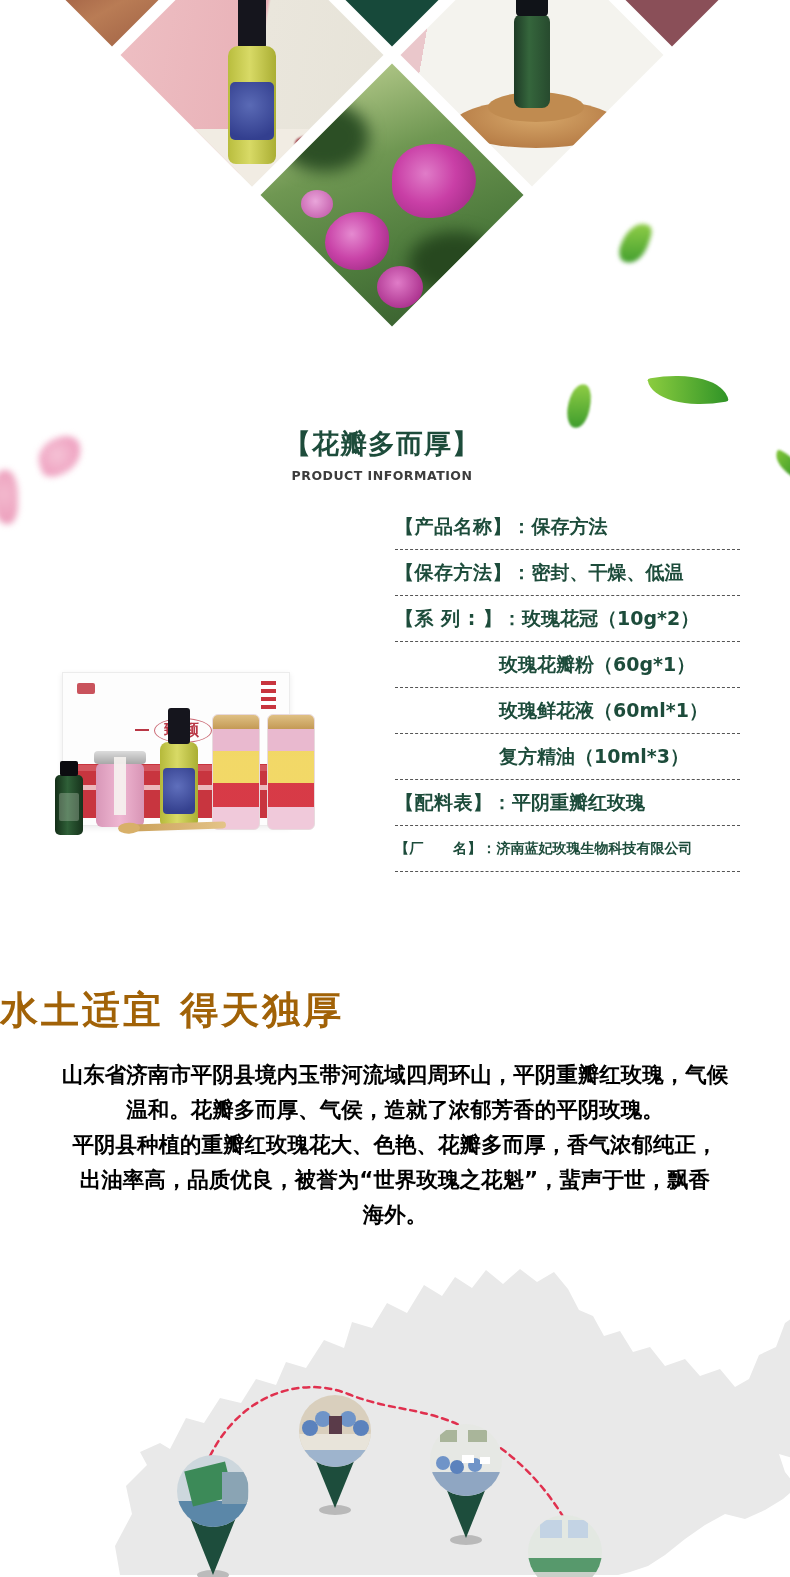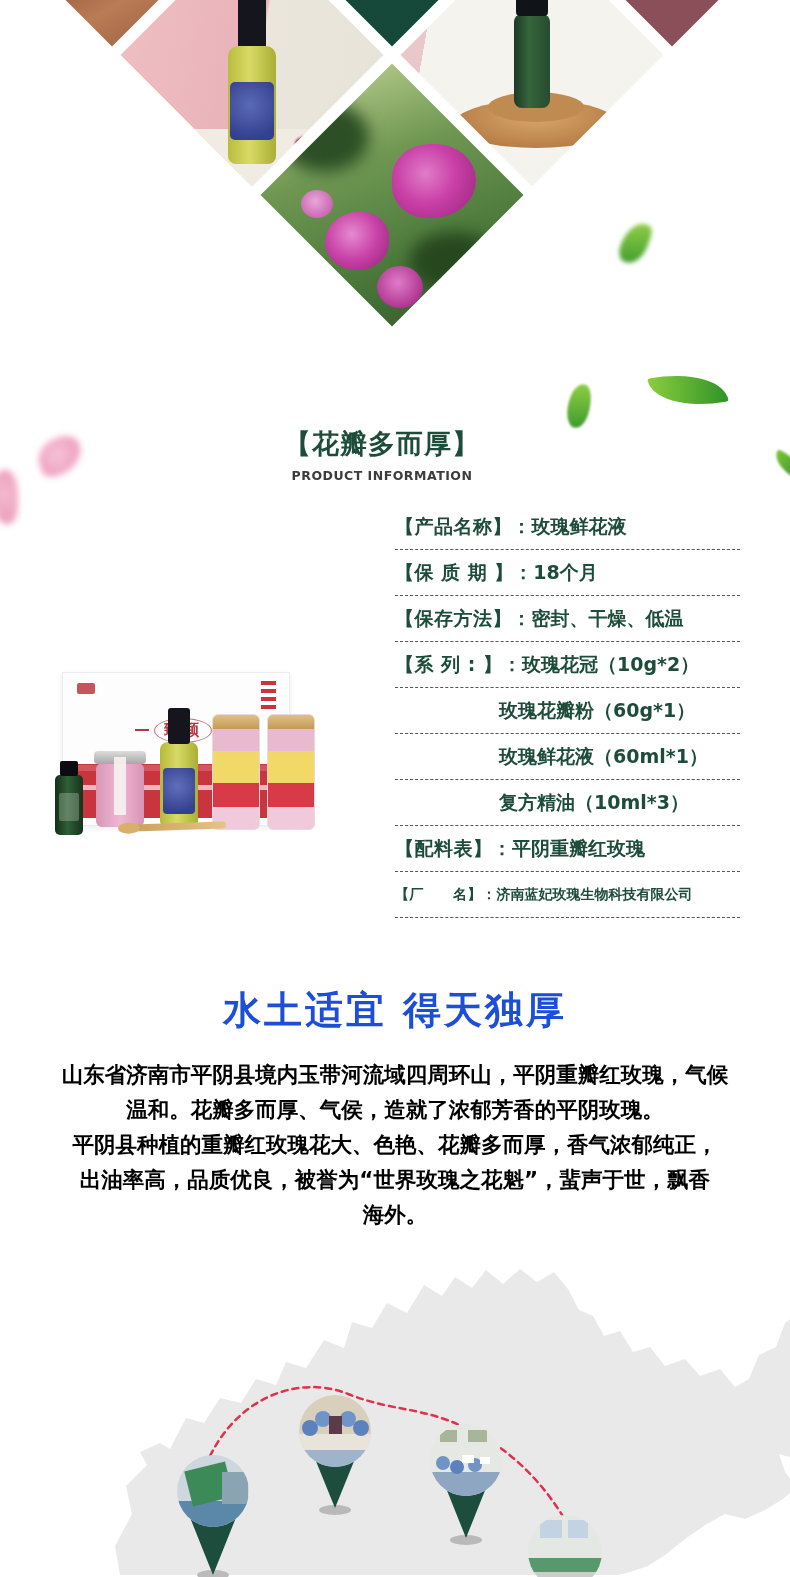--- a/index.html
+++ b/index.html
@@ -115,22 +115,22 @@
   .p-can::before{content:"";position:absolute;left:-2px;top:0;width:50px;height:14px;border-radius:3px;
                  background:linear-gradient(#dfc084,#c49a55);}
   .p-can::after{content:"";position:absolute;left:0;top:36px;width:100%;height:56px;
                 background:linear-gradient(#f2d961 0 58%,#d6333f 58% 100%);opacity:.95;}
   .p-can.c1{left:160px;} .p-can.c2{left:215px;}
   .p-spoon{left:78px;top:173px;width:96px;height:7px;border-radius:4px;transform:rotate(-2deg);
            background:linear-gradient(90deg,#caa05a,#e4c488);}
   .p-spoon::before{content:"";position:absolute;left:-12px;top:-2px;width:22px;height:11px;border-radius:50%;background:#d8b069;}
 
   
-  .region-h{position:absolute;left:0;top:985px;width:790px;text-align:center;
-            font-size:38px;font-weight:bold;color:#1d4ed8;letter-spacing:3px;}
+  .region-h{position:absolute;left:0;top:985px;width:790px;text-align:left;
+            font-size:38px;font-weight:bold;color:#a16207;letter-spacing:3px;}
   .region-p{position:absolute;left:45px;top:1057px;width:700px;text-align:center;
             font-size:21.5px;line-height:35px;font-weight:bold;color:#000;}
 
   
   .mapwrap{position:absolute;left:90px;top:1258px;width:700px;height:320px;}
 </style>
 </head>
 <body>
 
 <div class="page">
@@ -213,22 +213,21 @@
     </div>
     <div class="p-oil"></div>
     <div class="p-jar"></div>
     <div class="p-ybottle"></div>
     <div class="p-can c1"></div>
     <div class="p-can c2"></div>
     <div class="p-spoon"></div>
   </div>
 
   <div class="info-panel">
-    <div class="info-row"><span class="lbl">【产品名称】：</span><span class="val">玫瑰鲜花液</span></div>
-    <div class="info-row"><span class="lbl">【保 质 期 】：</span><span class="val">18个月</span></div>
+    <div class="info-row"><span class="lbl">【产品名称】：</span><span class="val">保存方法</span></div>
     <div class="info-row"><span class="lbl">【保存方法】：</span><span class="val">密封、干燥、低温</span></div>
     <div class="info-row"><span class="lbl">【系 列 : 】：</span><span class="val">玫瑰花冠（10g*2）</span></div>
     <div class="info-row cont"><span class="val">玫瑰花瓣粉（60g*1）</span></div>
     <div class="info-row cont"><span class="val">玫瑰鲜花液（60ml*1）</span></div>
     <div class="info-row cont"><span class="val">复方精油（10ml*3）</span></div>
     <div class="info-row"><span class="lbl">【配料表】：</span><span class="val">平阴重瓣红玫瑰</span></div>
     <div class="info-row small"><span class="lbl">【厂　　名】：</span><span class="val">济南蓝妃玫瑰生物科技有限公司</span></div>
   </div>
 
   <div class="region-h">水土适宜  得天独厚</div>

